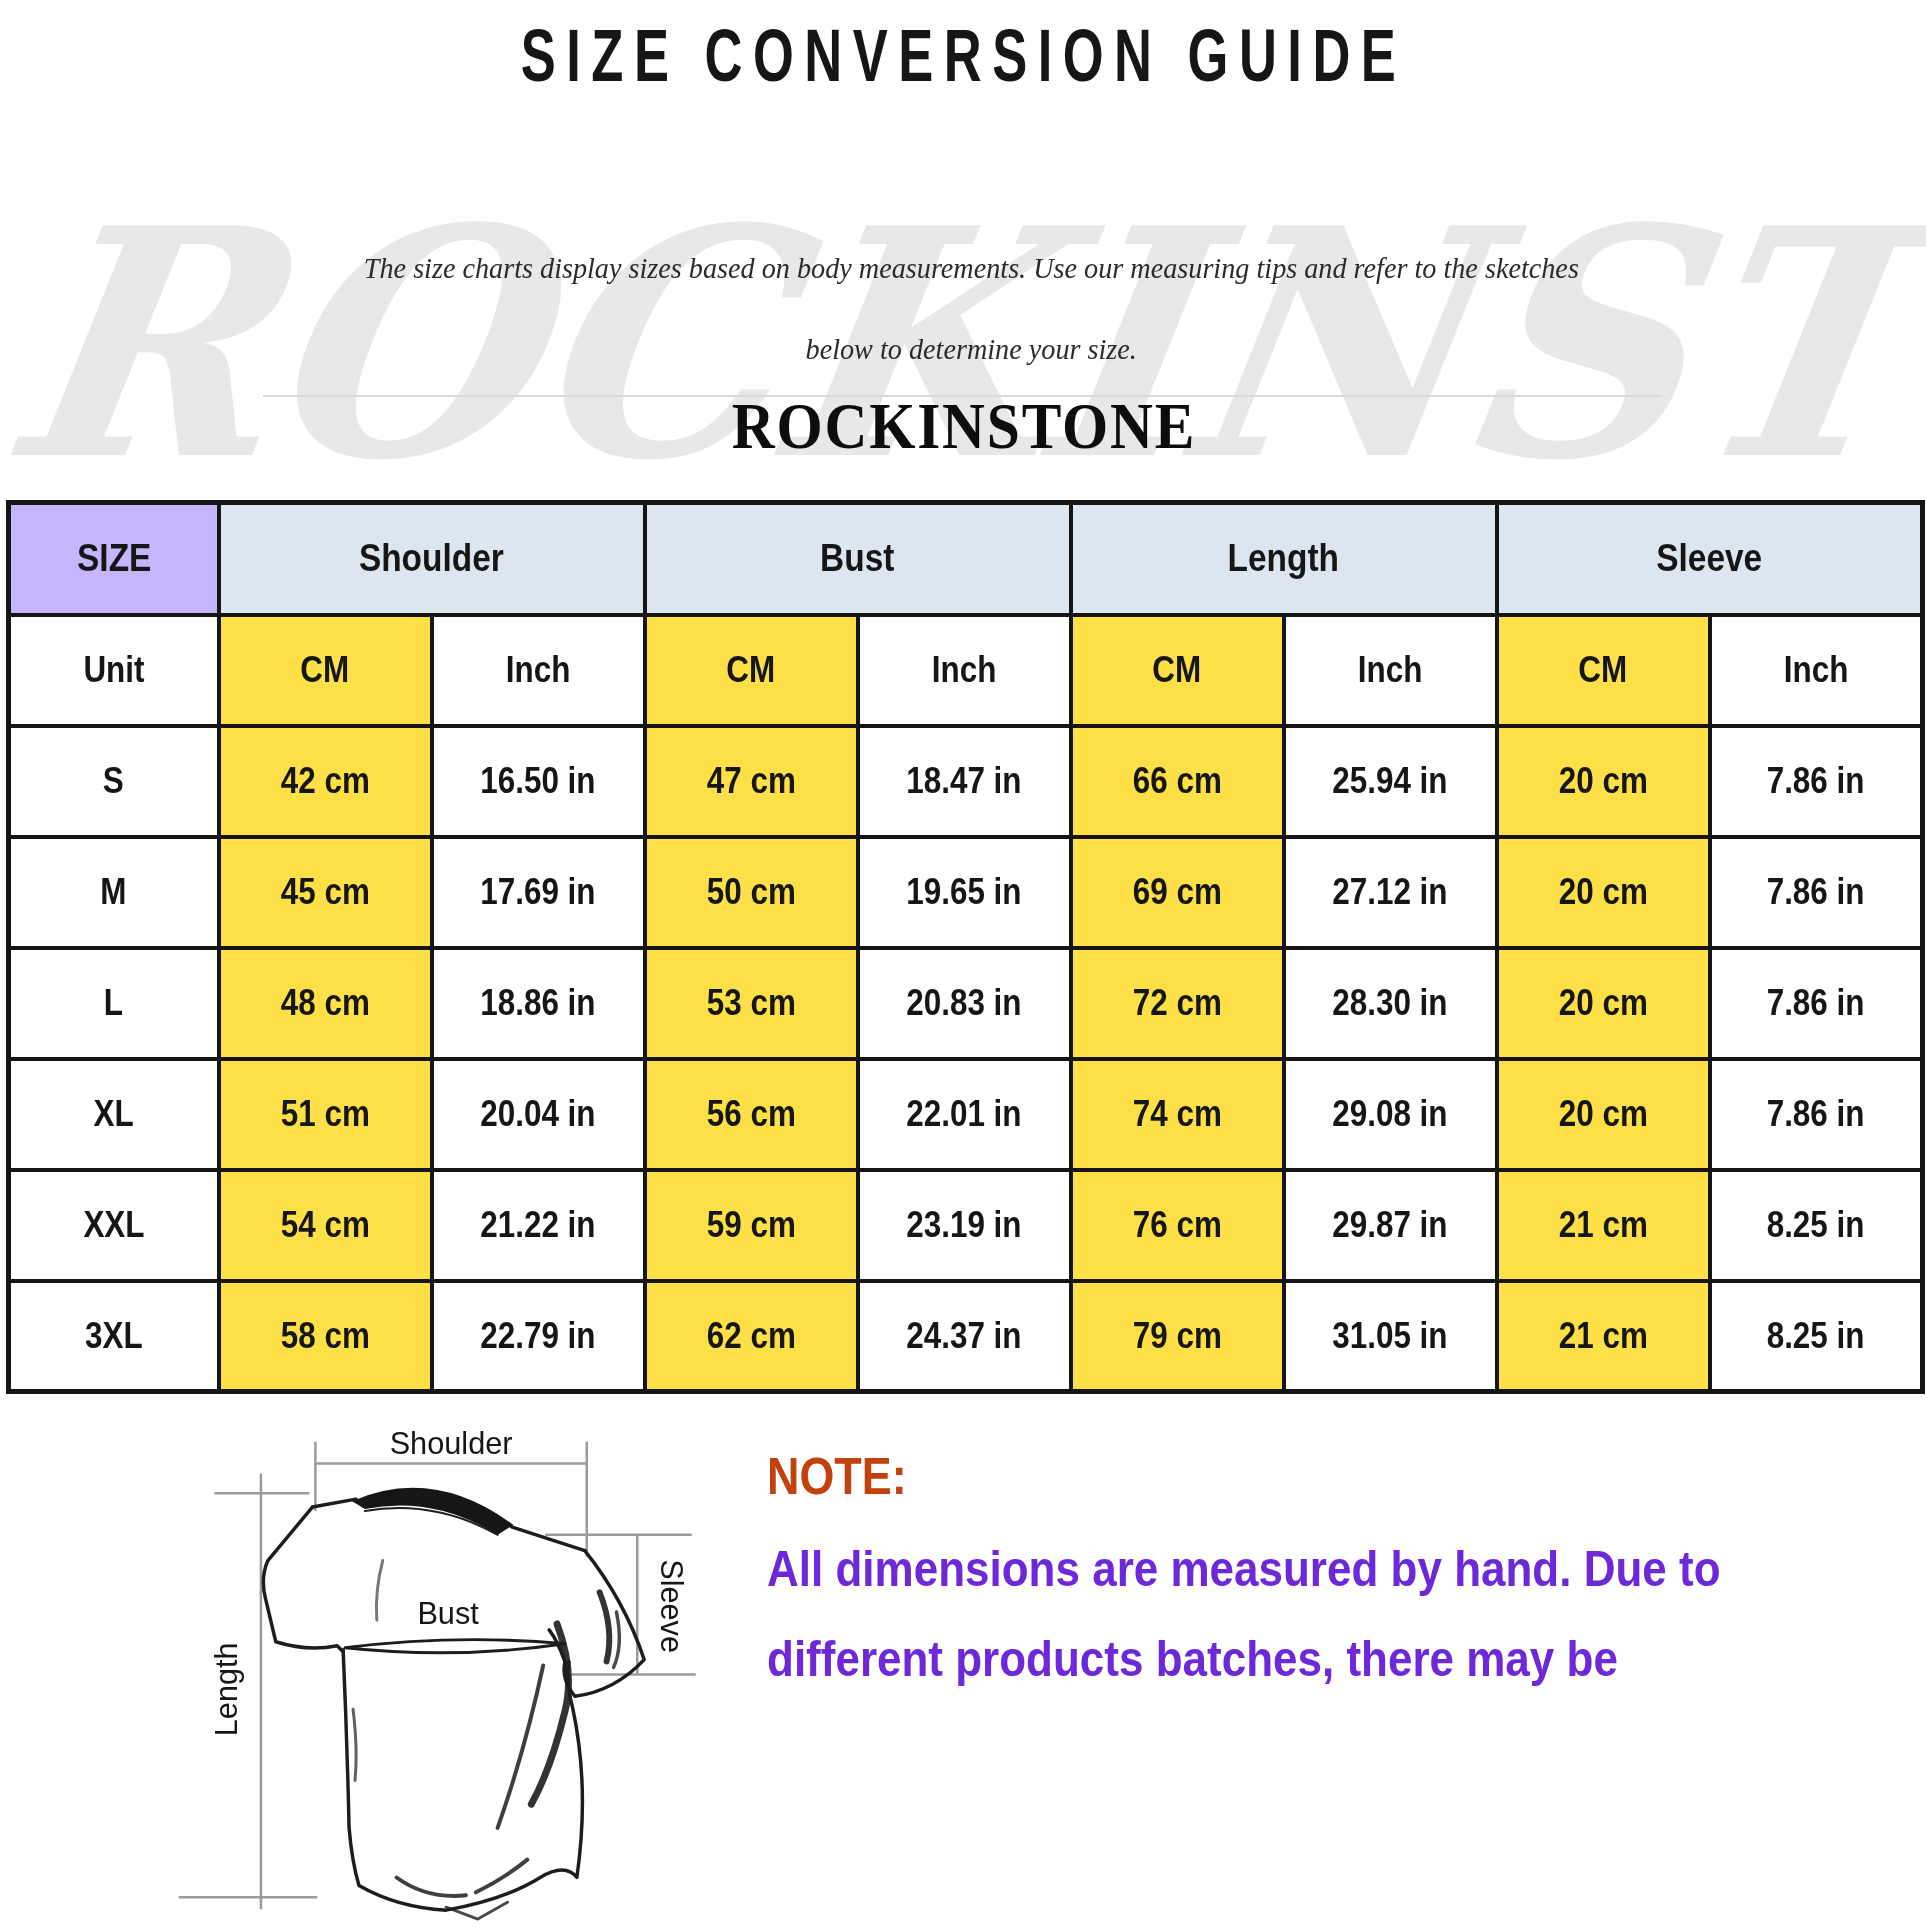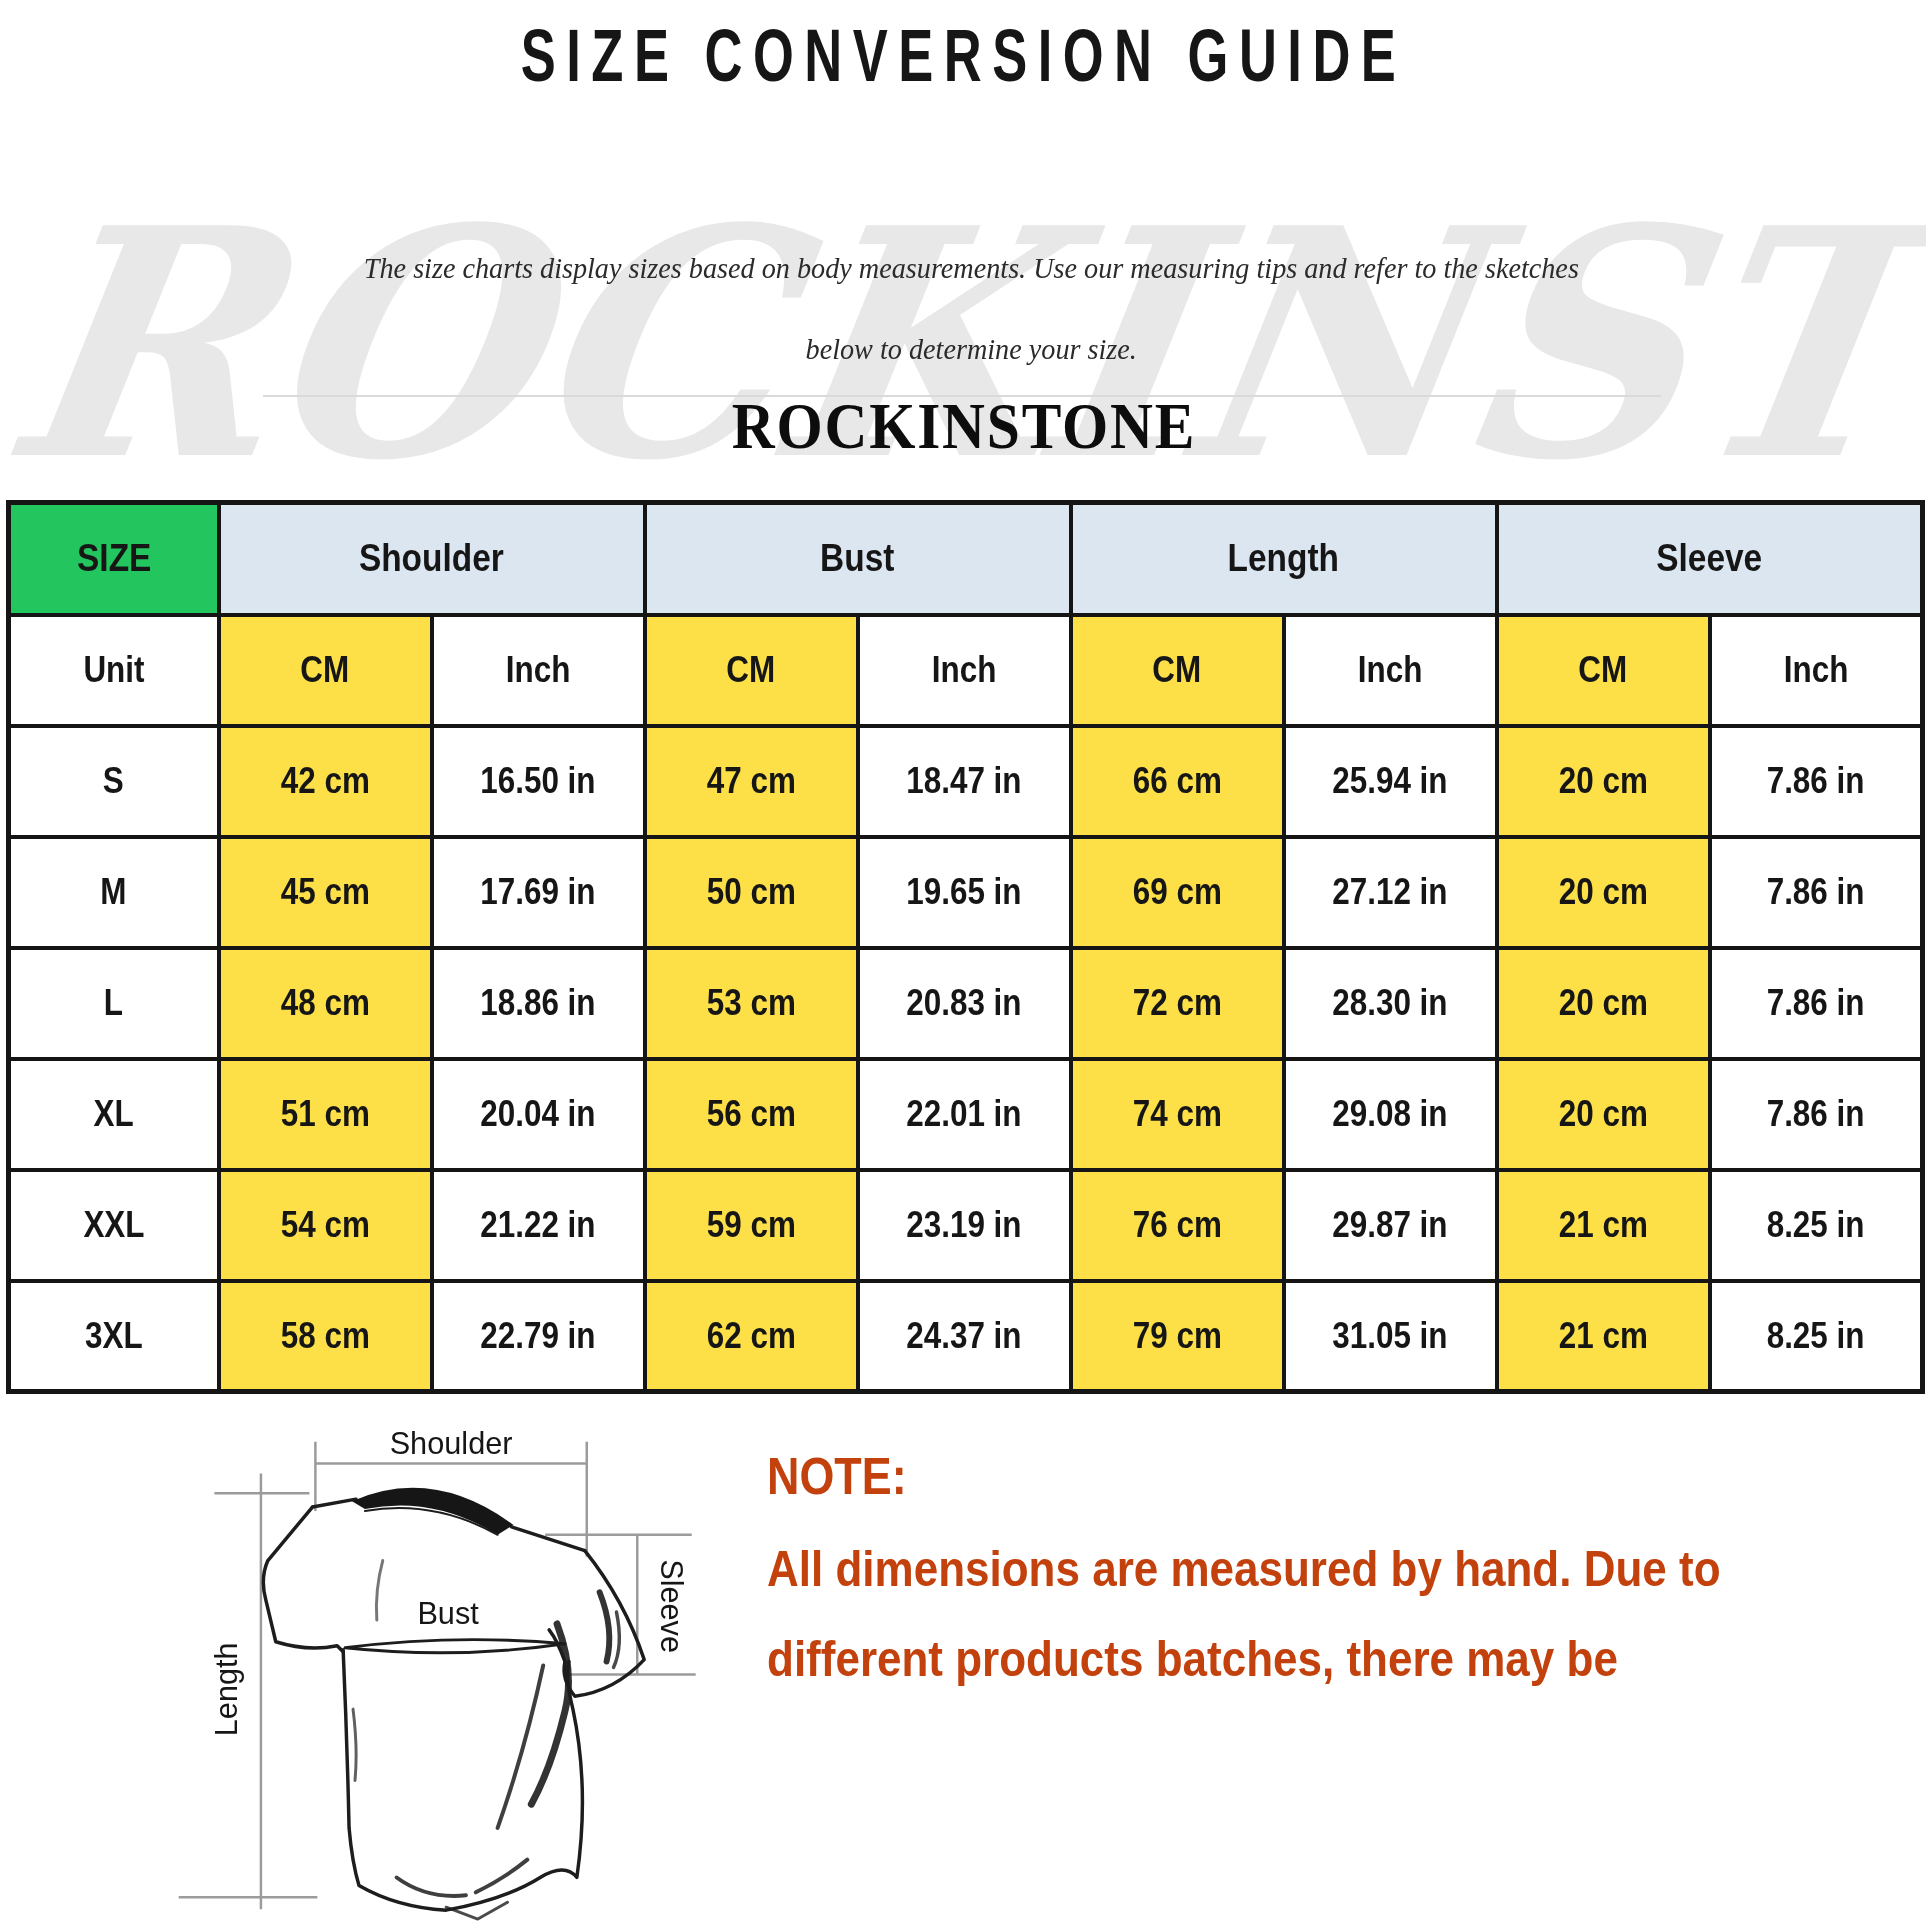--- a/index.html
+++ b/index.html
@@ -29,29 +29,29 @@
   .watermark span{display:inline-block;font-family:"DejaVu Serif",serif;font-weight:bold;font-style:italic;
              font-size:315px;line-height:376px;color:#e8e8e8;letter-spacing:0px;
              transform:skewX(-12deg) scaleX(0.97);transform-origin:center;}
   
   table.size-table{position:absolute;left:6px;top:500px;width:1915px;border-collapse:collapse;
                    table-layout:fixed;background:#ffffff;z-index:3;border:5px solid #151515;}
   .size-table th,.size-table td{border:4px solid #151515;text-align:center;vertical-align:middle;padding:0;}
   .size-table thead tr{height:112px;}
   .size-table tbody tr{height:111px;}
   .size-table th{font-size:38px;font-weight:bold;color:#161616;background:#dce6f1;}
-  .size-table th.size-col{background:#22c55e;}
+  .size-table th.size-col{background:#c4b5fd;}
   .size-table td{font-size:37px;font-weight:bold;color:#161616;background:#ffffff;}
   .size-table td.blue{background:#fde047;}
   .cond{display:inline-block;transform:scaleX(0.85);transform-origin:center;white-space:nowrap;}
   .size-table thead th .cond{transform:scaleX(0.88);}
   
   .note{position:absolute;left:767px;top:1447px;z-index:2;}
   .note-heading{font-size:51px;font-weight:bold;color:#c2410c;margin:0 0 38px 0;}
-  .note-line{font-size:50px;font-weight:bold;color:#c2410c;margin:0 0 40px 0;line-height:50px;}
+  .note-line{font-size:50px;font-weight:bold;color:#6d28d9;margin:0 0 40px 0;line-height:50px;}
   .note-heading span,.note-line span{display:inline-block;transform:scaleX(0.88);transform-origin:left center;white-space:nowrap;}
   
   .diagram{position:absolute;left:149px;top:1412px;width:723px;height:515px;z-index:2;}
   .diagram text{font-family:"Liberation Sans",sans-serif;font-size:31px;fill:#161616;}
 </style>
 </head>
 <body>
 
 <div class="page">
 

